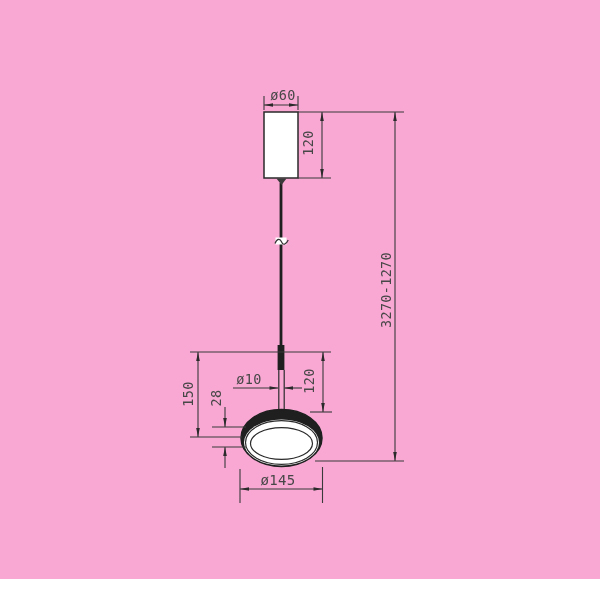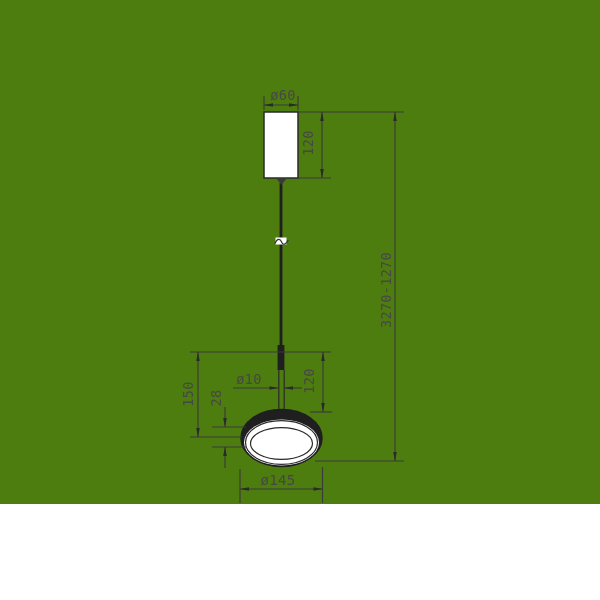--- a/index.html
+++ b/index.html
@@ -1,16 +1,16 @@
 <!DOCTYPE html>
 <html><head>
 <meta charset="utf-8">
 <style>
   html,body{margin:0;padding:0;background:#ffffff;}
-  .stage{position:relative;width:600px;height:504px;background:#4d7c0f;overflow:hidden;}
+  .stage{position:relative;width:600px;height:579px;background:#f9a8d4;overflow:hidden;}
   svg{position:absolute;left:0;top:0;}
   .dim{stroke:#3a3a3a;stroke-width:1.1;fill:none;}
   .obj{stroke:#2a2a2a;stroke-width:1.5;fill:#ffffff;}
   .thin{stroke:#2a2a2a;stroke-width:1.2;fill:none;}
   .arrow{fill:#2a2a2a;stroke:none;}
   .dark{fill:#1f1f1f;stroke:none;}
   text{font-family:"DejaVu Sans Mono","Liberation Mono",monospace;
        font-size:13.5px;fill:#474747;letter-spacing:0.3px;}
   .big{font-size:14px;}
 </style>

